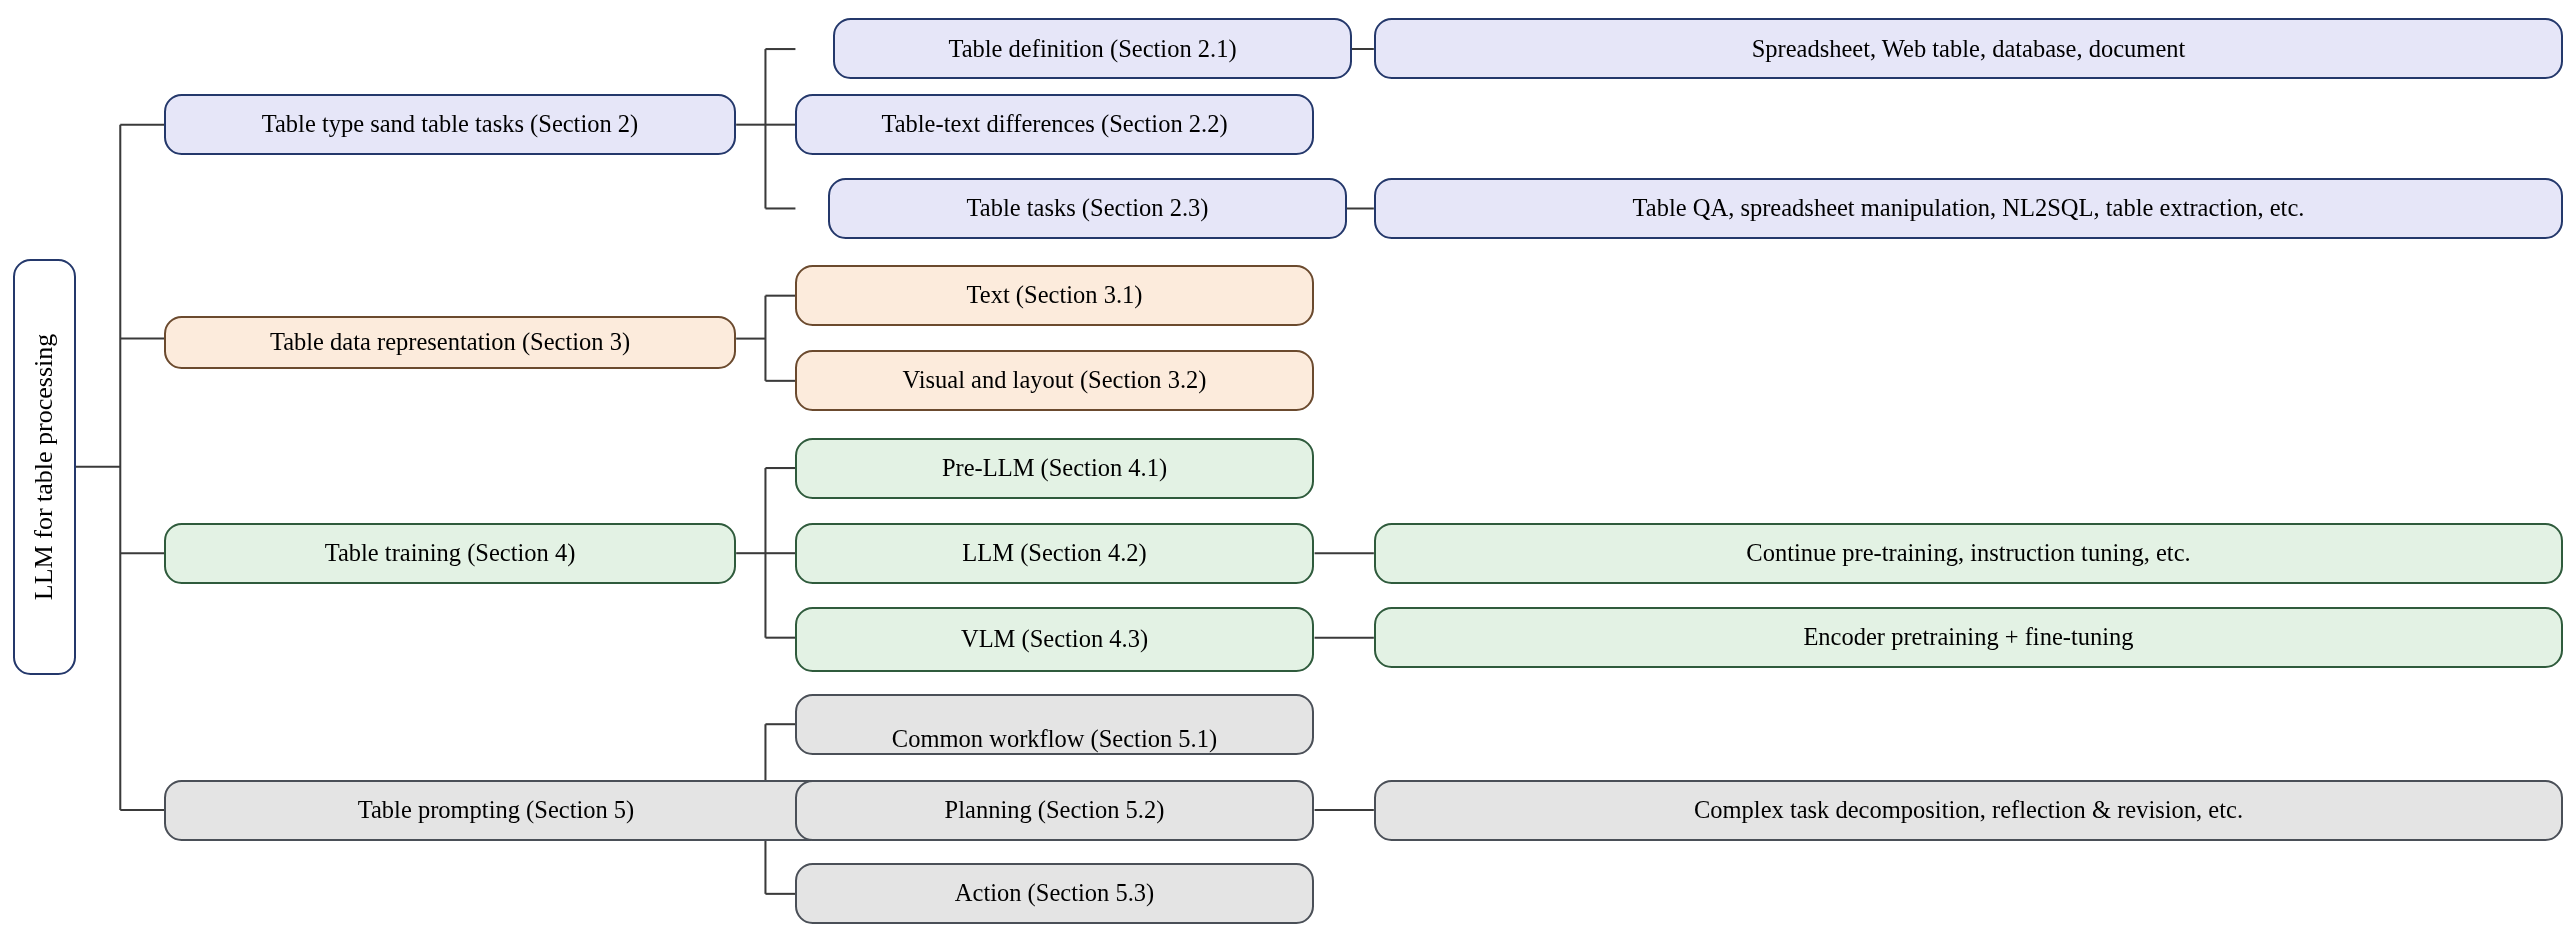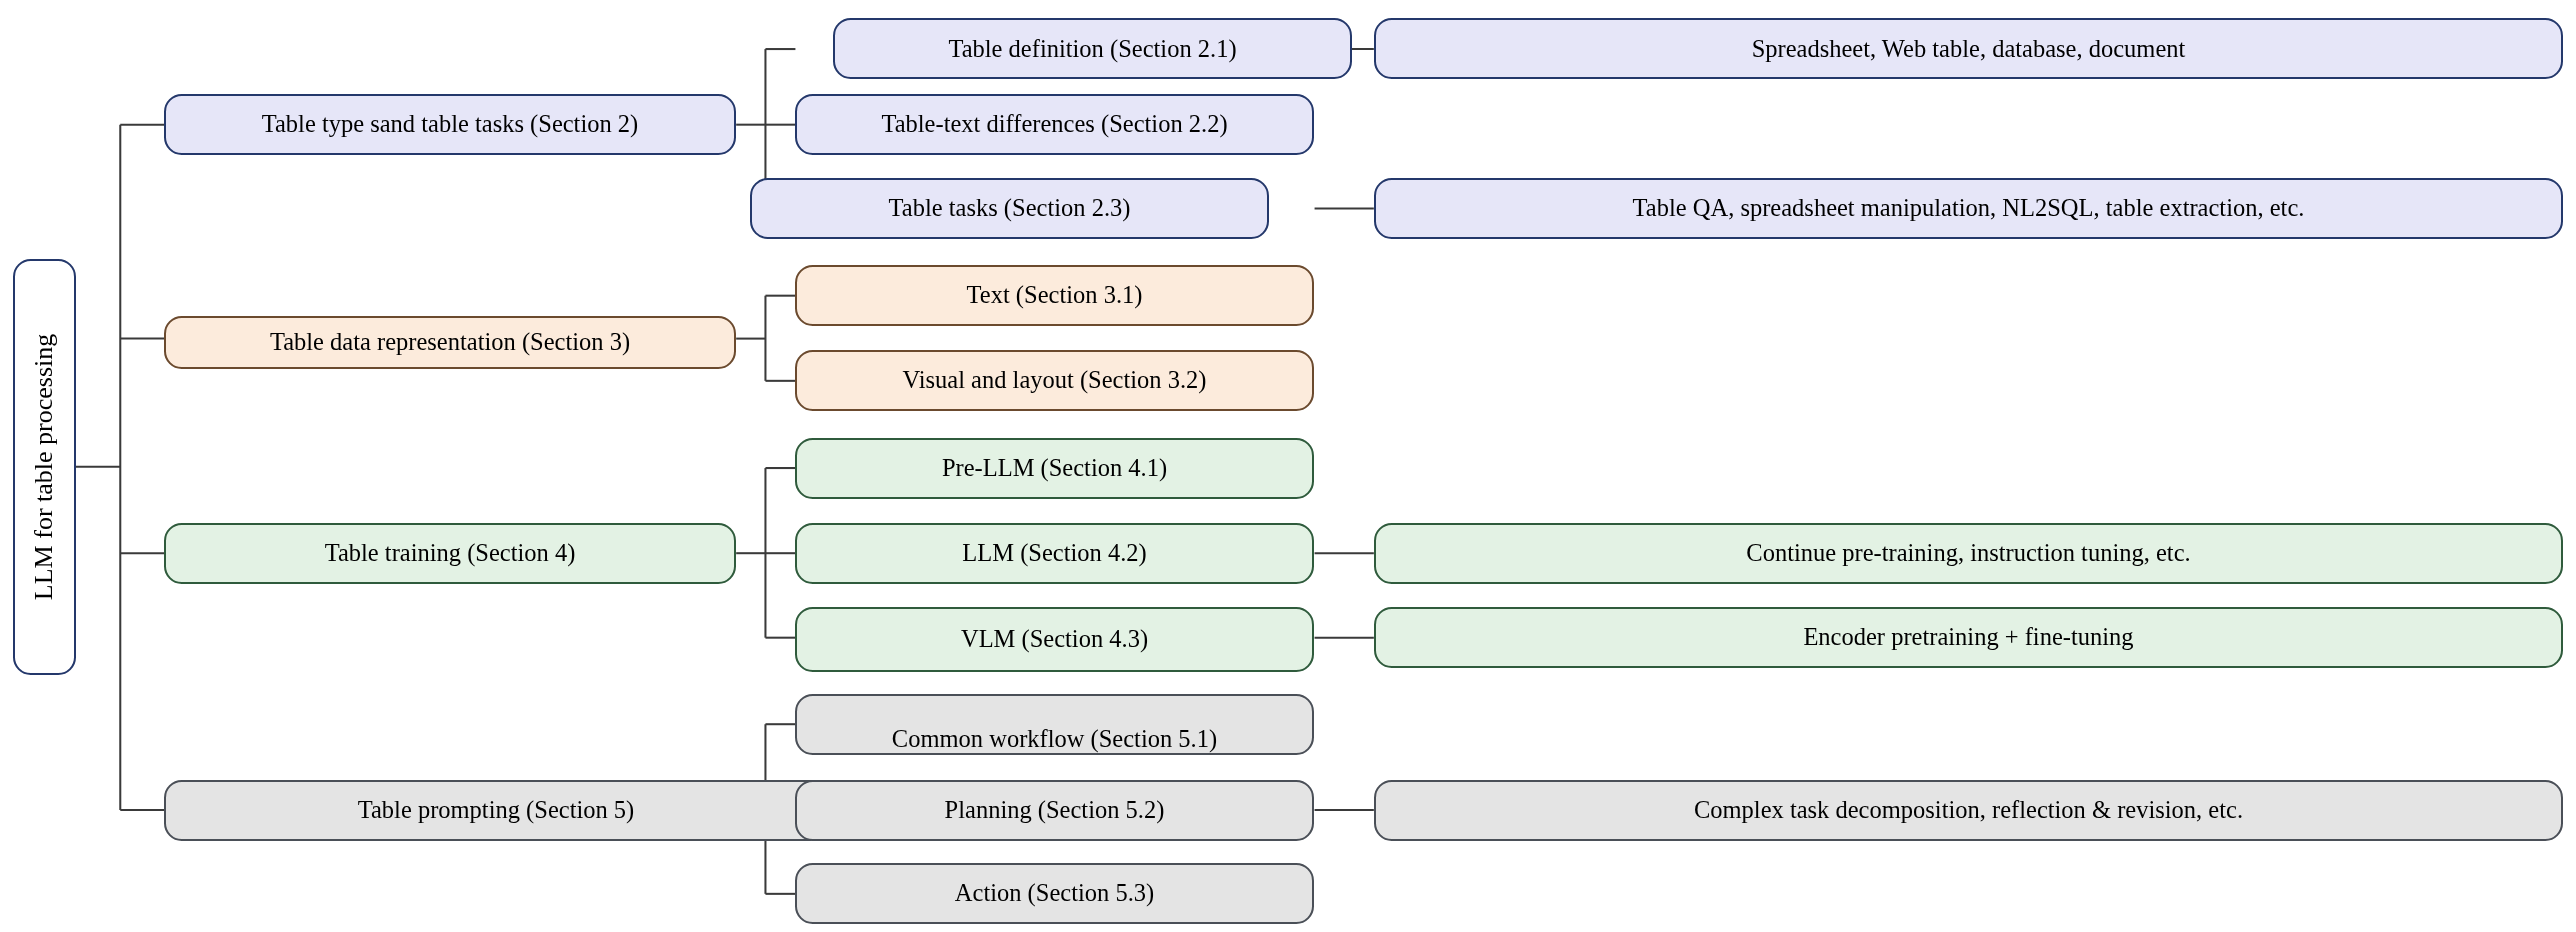--- a/index.html
+++ b/index.html
@@ -112,21 +112,21 @@
   <div class="node fam-gray" style="left:164px; top:780px; width:664px; height:61px;">
     <span>Table prompting (Section 5)</span>
   </div>
 
   <div class="node fam-blue" style="left:795px; top:18.4px; width:519px; height:61px;margin-left:38px;">
     <span>Table definition (Section 2.1)</span>
   </div>
   <div class="node fam-blue" style="left:795px; top:94px; width:519px; height:61px;">
     <span>Table-text differences (Section 2.2)</span>
   </div>
-  <div class="node fam-blue" style="left:750px; top:178px; width:519px; height:61px;">
+  <div class="node fam-blue" style="left:828px; top:178px; width:519px; height:61px;">
     <span>Table tasks (Section 2.3)</span>
   </div>
 
   <div class="node fam-peach" style="left:795px; top:265px; width:519px; height:61px;">
     <span>Text (Section 3.1)</span>
   </div>
   <div class="node fam-peach" style="left:795px; top:350px; width:519px; height:61px;">
     <span>Visual and layout (Section 3.2)</span>
   </div>
 

